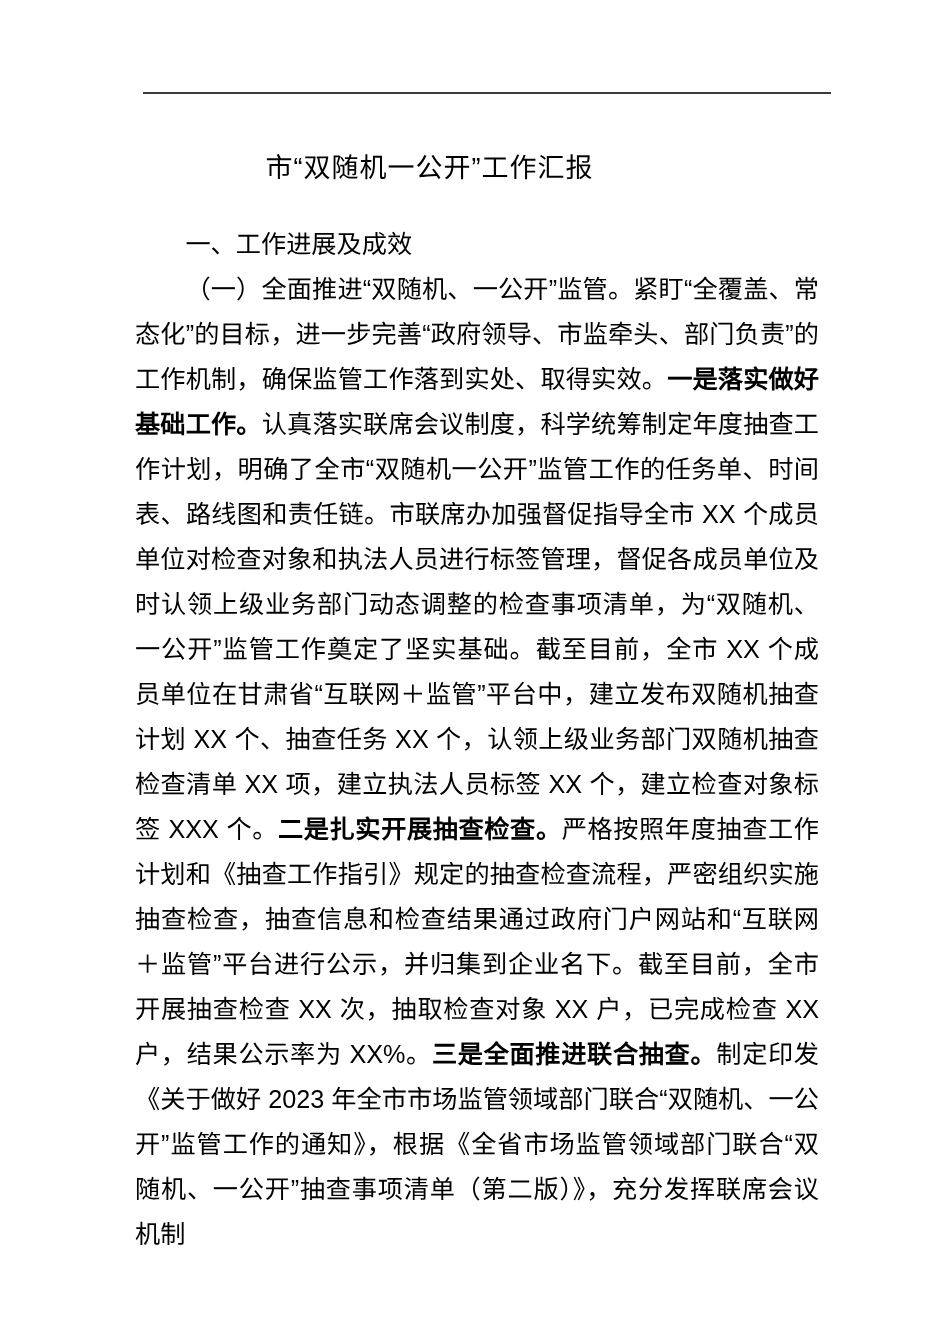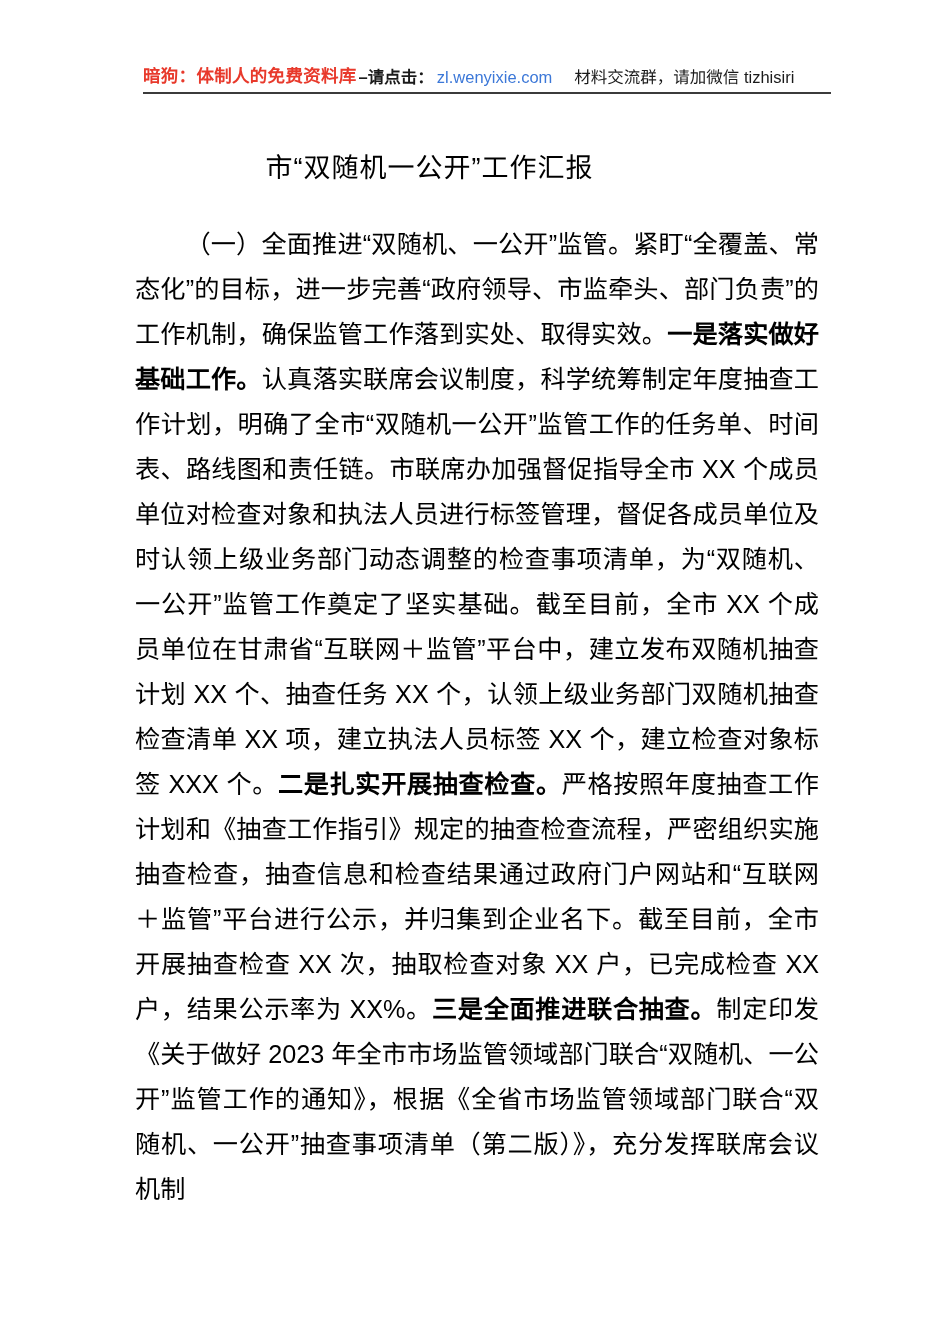--- a/index.html
+++ b/index.html
@@ -106,27 +106,22 @@
   }
   .para.indent {
     text-indent: 2em;
   }
 </style>
 </head>
 <body>
 
 <div class="page">
 
-  <div class="promo-header">
-    <span class="promo-brand">暗狗：体制人的免费资料库</span>
-    <span class="promo-click">–请点击：</span>
-    <span class="promo-link">zl.wenyixie.com</span>
-    <span class="promo-group">材料交流群，请加微信 tizhisiri</span>
-  </div>
   <div class="promo-rule"></div>
 
   <div class="doc-title">市“双随机一公开”工作汇报</div>
 
   <div class="doc-body">
+    <p class="para heading">一、工作进展及成效</p>
     <p class="para indent"><span>（一）全面推进“双随机、一公开”监管。紧盯“全覆盖、常态化”的目标，进一步完善“政府领导、市监牵头、部门负责”的工作机制，确保监管工作落到实处、取得实效。</span><span style="font-weight: bold;">一是落实做好基础工作。</span><span>认真落实联席会议制度，科学统筹制定年度抽查工作计划，明确了全市“双随机一公开”监管工作的任务单、时间表、路线图和责任链。市联席办加强督促指导全市 XX 个成员单位对检查对象和执法人员进行标签管理，督促各成员单位及时认领上级业务部门动态调整的检查事项清单，为“双随机、一公开”监管工作奠定了坚实基础。截至目前，全市 XX 个成员单位在甘肃省“互联网＋监管”平台中，建立发布双随机抽查计划 XX 个、抽查任务 XX 个，认领上级业务部门双随机抽查检查清单 XX 项，建立执法人员标签 XX 个，建立检查对象标签 XXX 个。</span><span style="font-weight: bold;">二是扎实开展抽查检查。</span><span>严格按照年度抽查工作计划和《抽查工作指引》规定的抽查检查流程，严密组织实施抽查检查，抽查信息和检查结果通过政府门户网站和“互联网＋监管”平台进行公示，并归集到企业名下。截至目前，全市开展抽查检查 XX 次，抽取检查对象 XX 户，已完成检查 XX 户，结果公示率为 XX%。</span><span style="font-weight: bold;">三是全面推进联合抽查。</span><span>制定印发《关于做好 2023 年全市市场监管领域部门联合“双随机、一公开”监管工作的通知》，根据《全省市场监管领域部门联合“双随机、一公开”抽查事项清单（第二版）》，充分发挥联席会议机制</span></p>
   </div>
 
 </div>
 
 </body></html>

